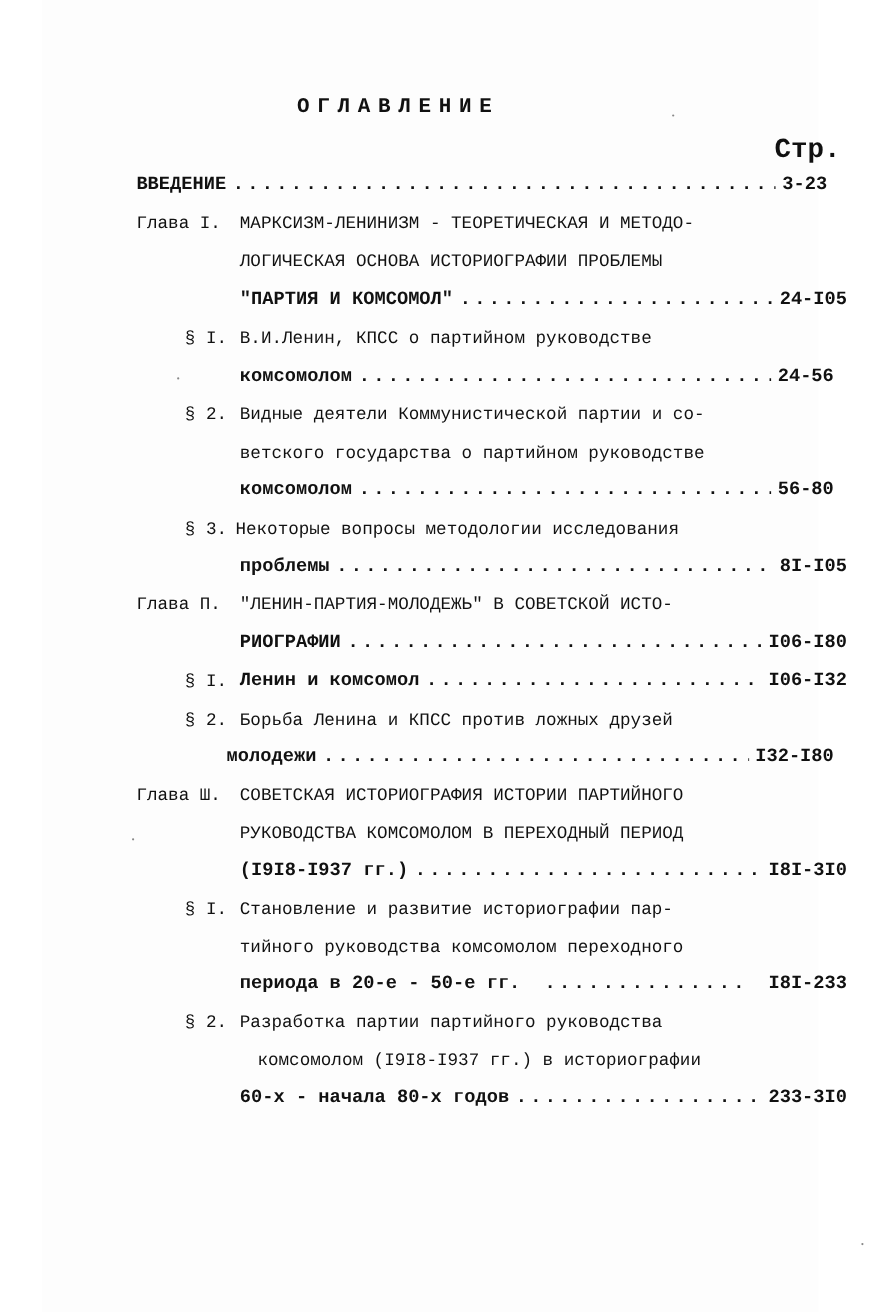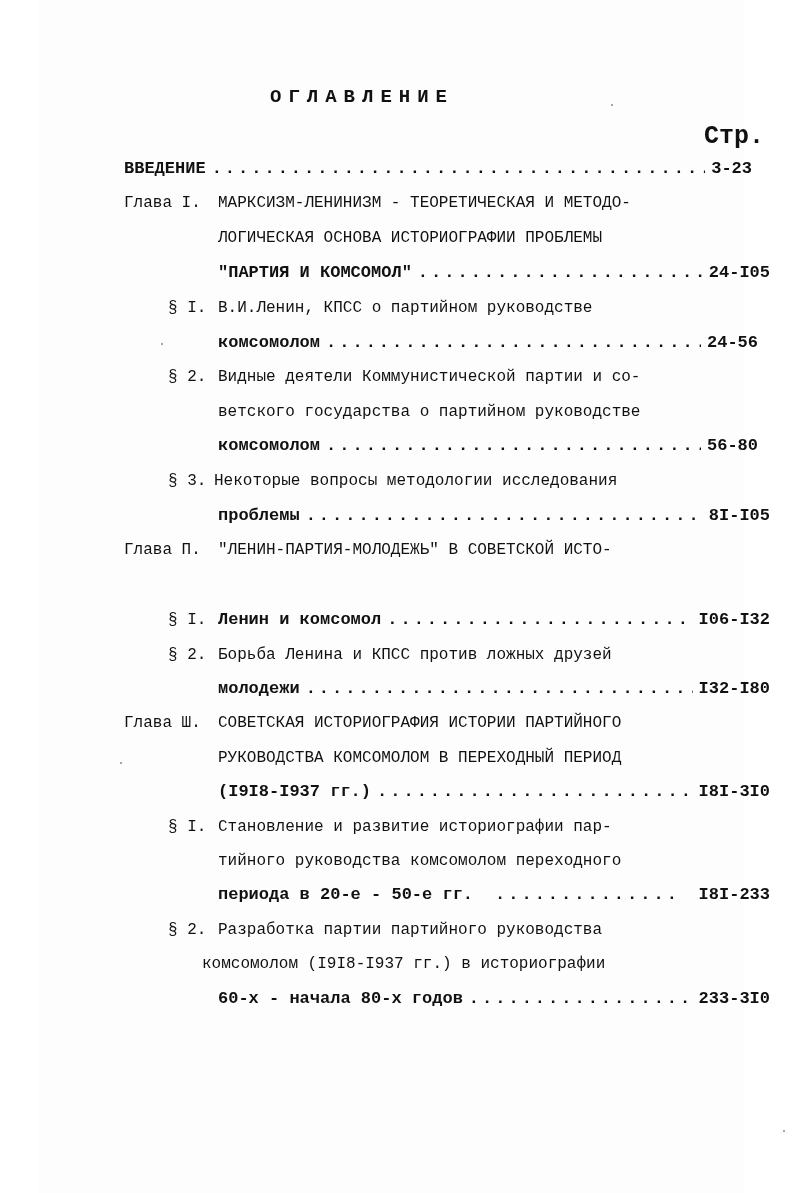--- a/index.html
+++ b/index.html
@@ -59,31 +59,36 @@
   <div class="line" style="left:130px; top:470px;">§ 3.</div>
   <div class="line" style="left:176px; top:470px;">Некоторые вопросы методологии исследования</div>
   <div class="dotline" style="left:180px; top:505px; width:552px;">
     <span class="txt">проблемы</span>
     <span class="dots"></span>
     <span class="pg">8I-I05</span>
   </div>
 
   <div class="line" style="left:86px; top:539px;">Глава П.</div>
   <div class="line" style="left:180px; top:539px;">"ЛЕНИН-ПАРТИЯ-МОЛОДЕЖЬ" В СОВЕТСКОЙ ИСТО-</div>
+  <div class="dotline" style="left:180px; top:574px; width:552px;">
+    <span class="txt">РИОГРАФИИ</span>
+    <span class="dots"></span>
+    <span class="pg">I06-I80</span>
+  </div>
 
   <div class="line" style="left:130px; top:609px;">§ I.</div>
   <div class="dotline" style="left:180px; top:609px; width:552px;justify-content:center;">
     <span class="txt">Ленин и комсомол</span>
     <span class="dots"></span>
     <span class="pg">I06-I32</span>
   </div>
 
   <div class="line" style="left:130px; top:644px;">§ 2.</div>
   <div class="line" style="left:180px; top:644px;">Борьба Ленина и КПСС против ложных друзей</div>
-  <div class="dotline" style="left:180px; top:678px; width:552px;">
+  <div class="dotline" style="left:168px; top:678px; width:552px;">
     <span class="txt">молодежи</span>
     <span class="dots"></span>
     <span class="pg">I32-I80</span>
   </div>
 
   <div class="line" style="left:86px; top:712px;">Глава Ш.</div>
   <div class="line" style="left:180px; top:712px;">СОВЕТСКАЯ ИСТОРИОГРАФИЯ ИСТОРИИ ПАРТИЙНОГО</div>
   <div class="line" style="left:180px; top:747px;">РУКОВОДСТВА КОМСОМОЛОМ В ПЕРЕХОДНЫЙ ПЕРИОД</div>
   <div class="dotline" style="left:180px; top:781px; width:552px;">
     <span class="txt">(I9I8-I937 гг.)</span>
@@ -95,21 +100,21 @@
   <div class="line" style="left:180px; top:816px;">Становление и развитие историографии пар-</div>
   <div class="line" style="left:180px; top:850px;">тийного руководства комсомолом переходного</div>
   <div class="dotline" style="left:180px; top:884px; width:552px;gap:16px;">
     <span class="txt">периода в 20-е - 50-е гг.</span>
     <span class="dots"></span>
     <span class="pg">I8I-233</span>
   </div>
 
   <div class="line" style="left:130px; top:919px;">§ 2.</div>
   <div class="line" style="left:180px; top:919px;">Разработка партии партийного руководства</div>
-  <div class="line" style="left:164px; top:953px;">комсомолом (I9I8-I937 гг.) в историографии</div>
+  <div class="line" style="left:196px; top:953px;">комсомолом (I9I8-I937 гг.) в историографии</div>
   <div class="dotline" style="left:180px; top:988px; width:552px;">
     <span class="txt">60-х - начала 80-х годов</span>
     <span class="dots"></span>
     <span class="pg">233-3I0</span>
   </div>
 
   <div class="speck" style="left:573px; top:104px;"></div>
   <div class="speck" style="left:758px; top:262px;"></div>
   <div class="speck" style="left:123px; top:343px;"></div>
   <div class="speck" style="left:82px; top:762px;"></div>

